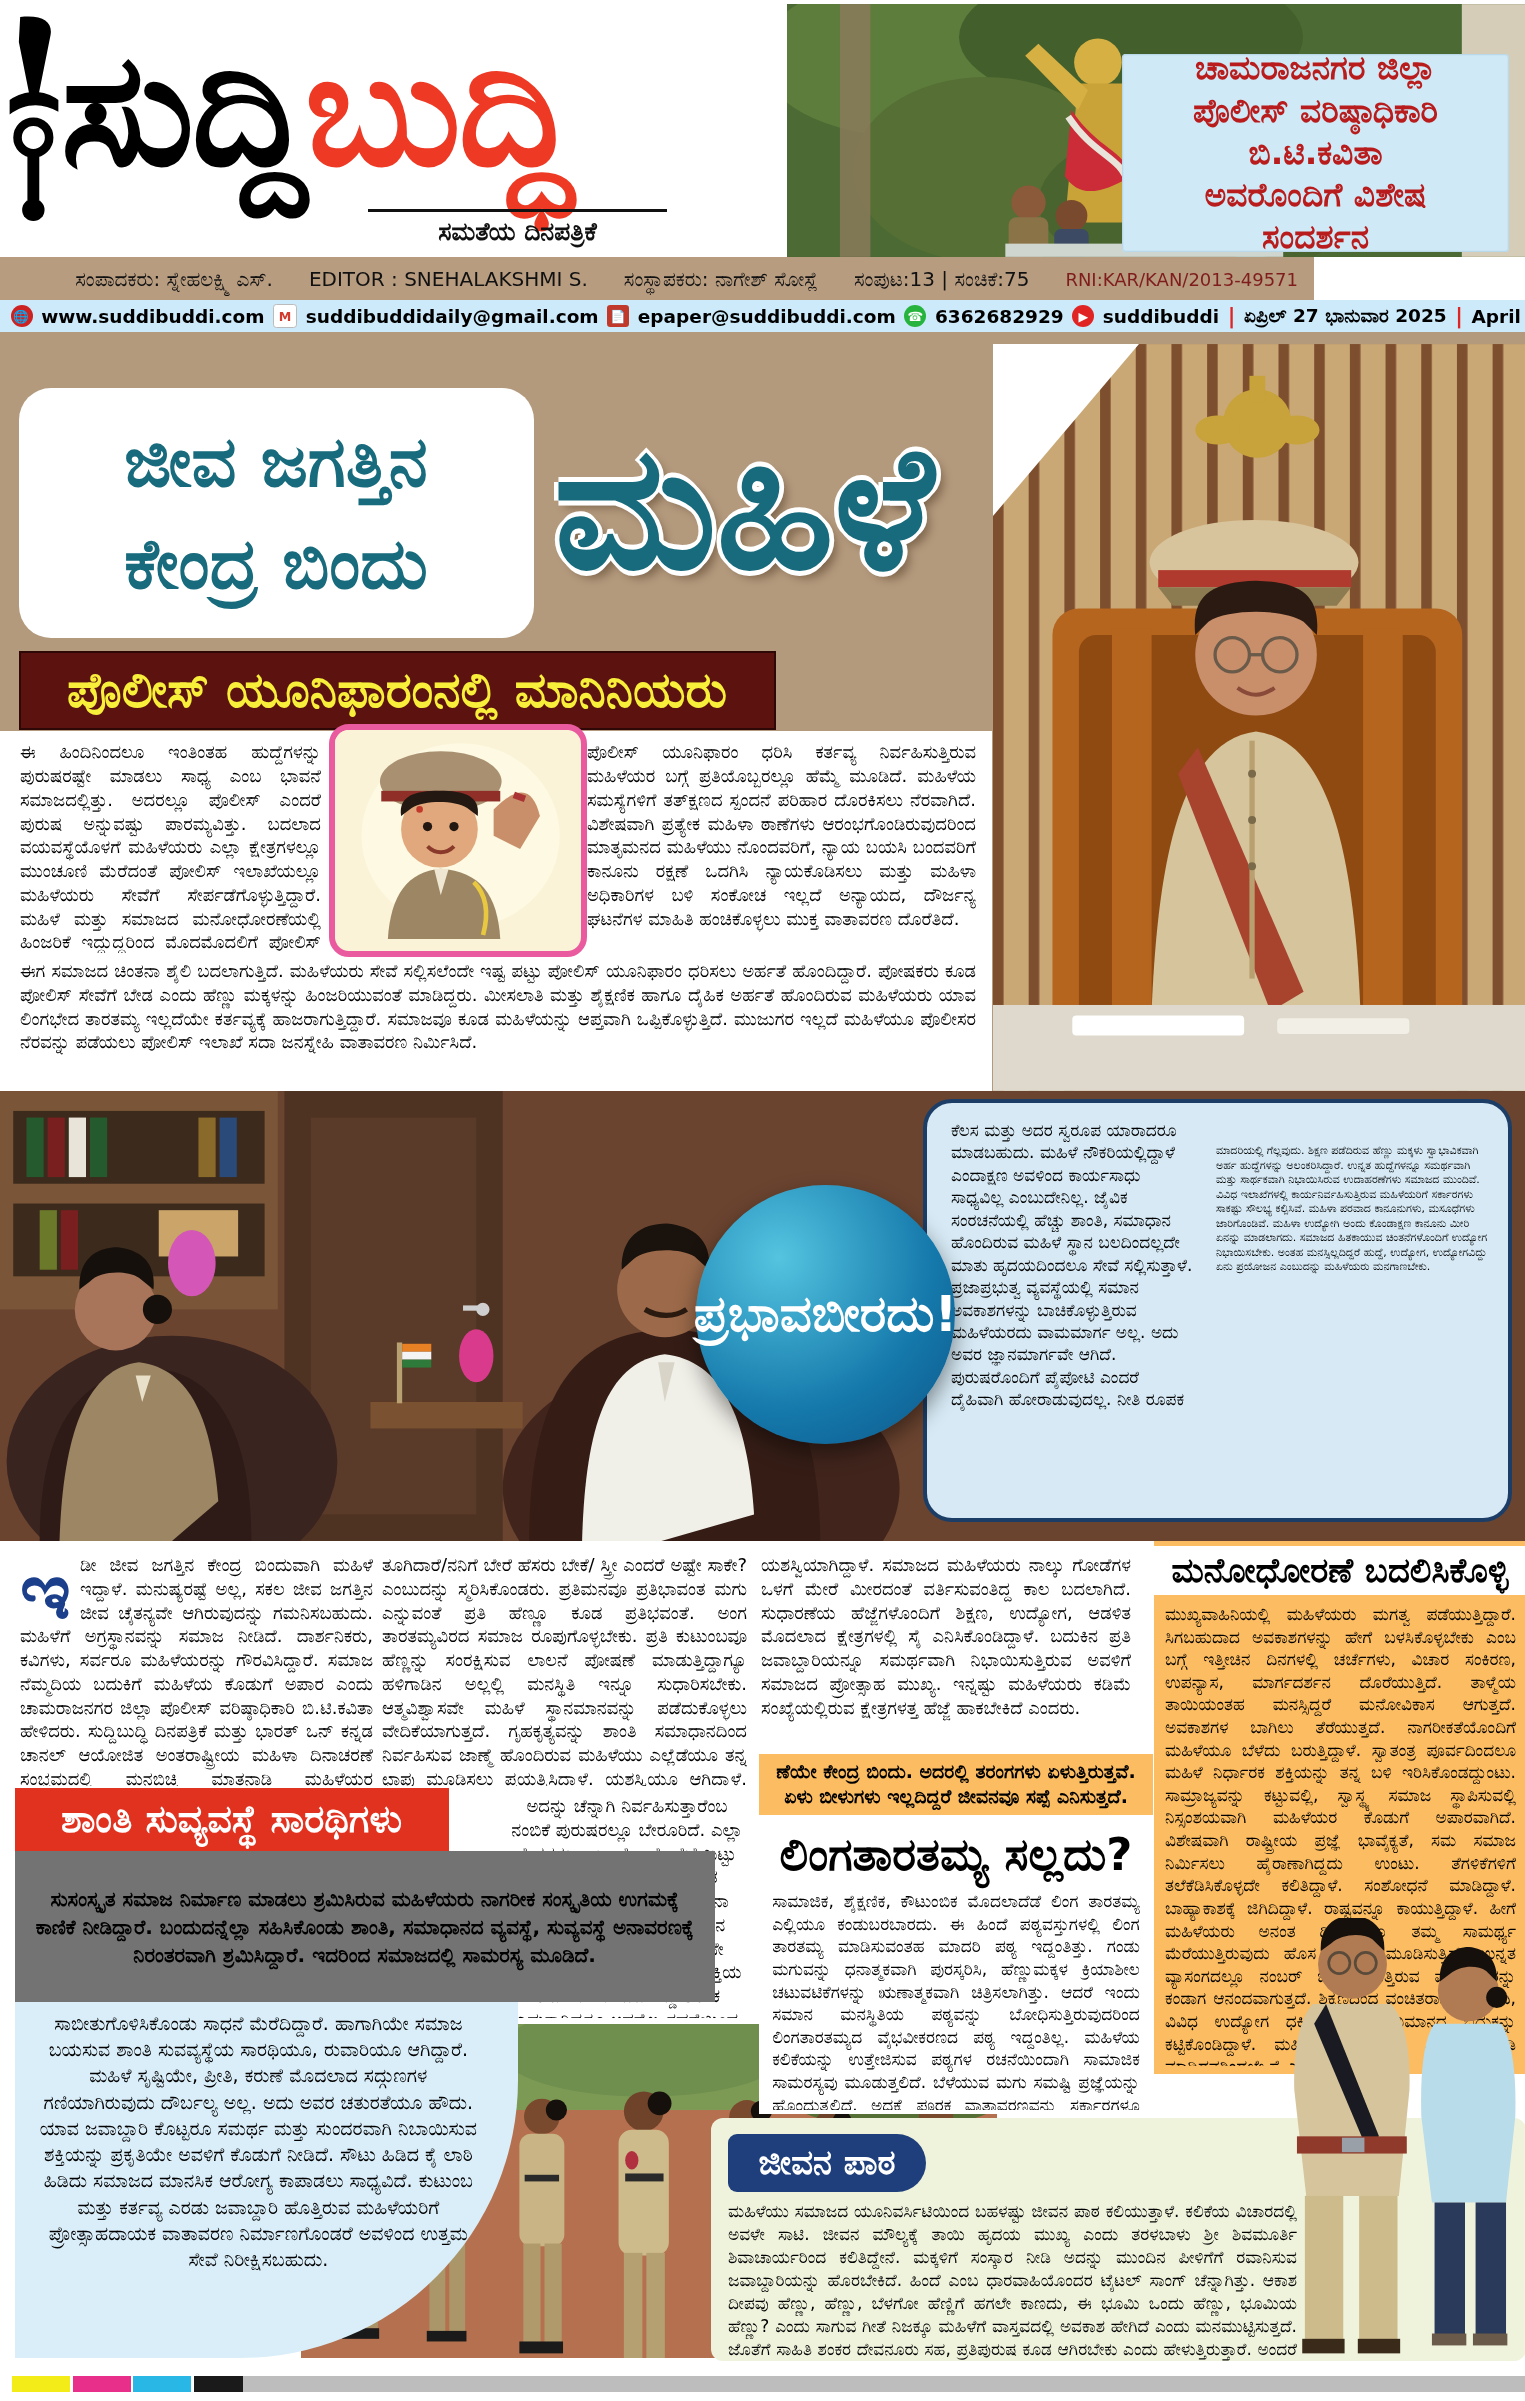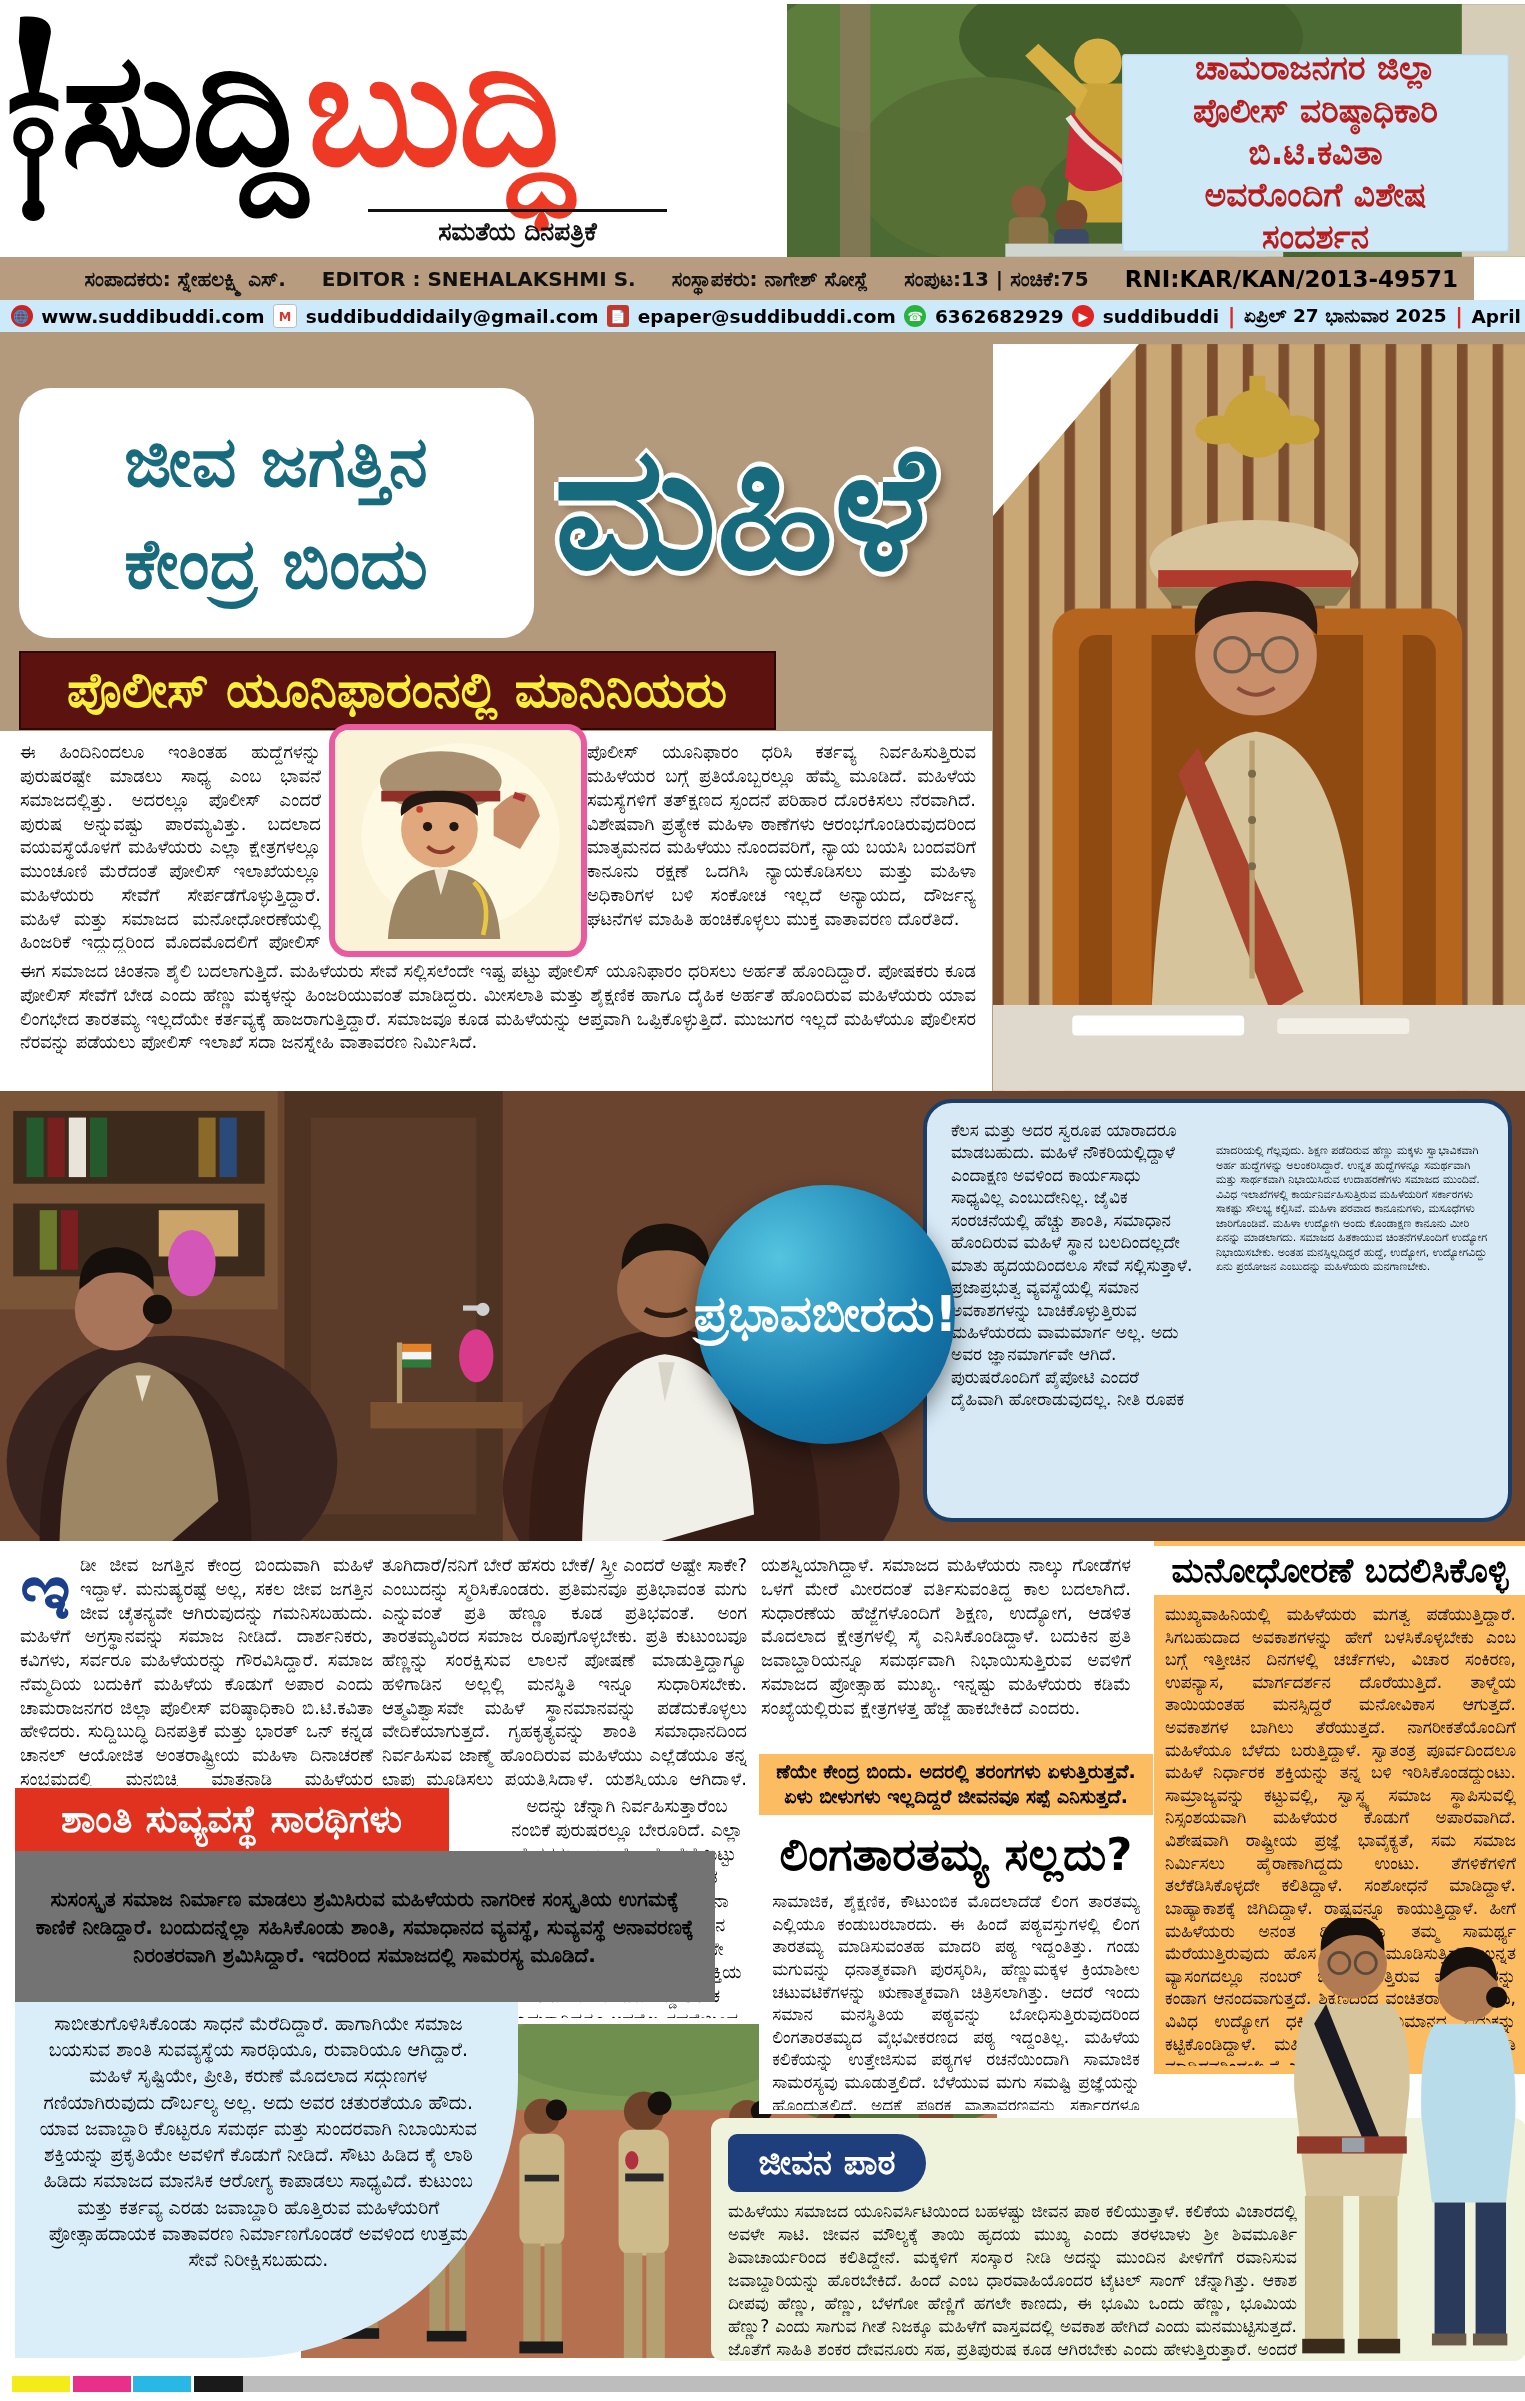--- a/index.html
+++ b/index.html
@@ -14,24 +14,24 @@
   .mast-title .red{color:#ee3a25}
   .tagline{left:368px;top:209px;width:299px;text-align:center;font-weight:bold;
            font-size:25px;color:#111;border-top:3.3px solid #111;padding-top:5.3px}
   .statue{left:787px;top:4px;width:739px;height:253px;overflow:hidden;background:#49632f}
   .promo{right:17px;top:50px;width:387px;height:198px;background:#cfe9f6;border-radius:4px;
          display:flex;align-items:center;justify-content:center;text-align:center;
          font-weight:bold;font-size:33px;line-height:1.28;white-space:pre-line;color:#b91c1c;
          box-shadow:0 0 0 1.3px #b9d9ea inset}
 
   
-  .bar-tan{left:0;top:257px;width:1474px;height:44px;background:#b79c80;display:flex;
+  .bar-tan{left:0;top:257px;width:1314px;height:44px;background:#b79c80;display:flex;
            align-items:center;justify-content:flex-end;gap:36px;padding:0 16px;
-           box-sizing:border-box;font-size:20px;font-weight:bold;color:#111}
-  .bar-tan .rni{color:#000000;font-size:23px}
+           box-sizing:border-box;font-size:20px;font-weight:normal;color:#111}
+  .bar-tan .rni{color:#7f1d1d;font-size:18px}
   .bar-blue{left:0;top:300px;width:1526px;height:32px;background:#cdeafb;display:flex;
             align-items:center;gap:8.6px;padding:0 10.6px;box-sizing:border-box;
             font-size:18.5px;font-weight:bold;color:#000;white-space:nowrap}
   .ic{width:22px;height:22px;border-radius:50%;display:inline-flex;align-items:center;
       justify-content:center;color:#fff;font-size:12.6px;font-weight:bold;flex:0 0 auto}
   .ic-globe{background:#cc2222}.ic-gmail{background:#fff;color:#d23b2d;border:0.7px solid #bbb;border-radius:3.3px}
   .ic-doc{background:#c0392b;border-radius:3.3px}.ic-wa{background:#27b43e}.ic-yt{background:#e02424}
   .sep{color:#e02424;font-weight:bold;font-size:21px}
 
   

